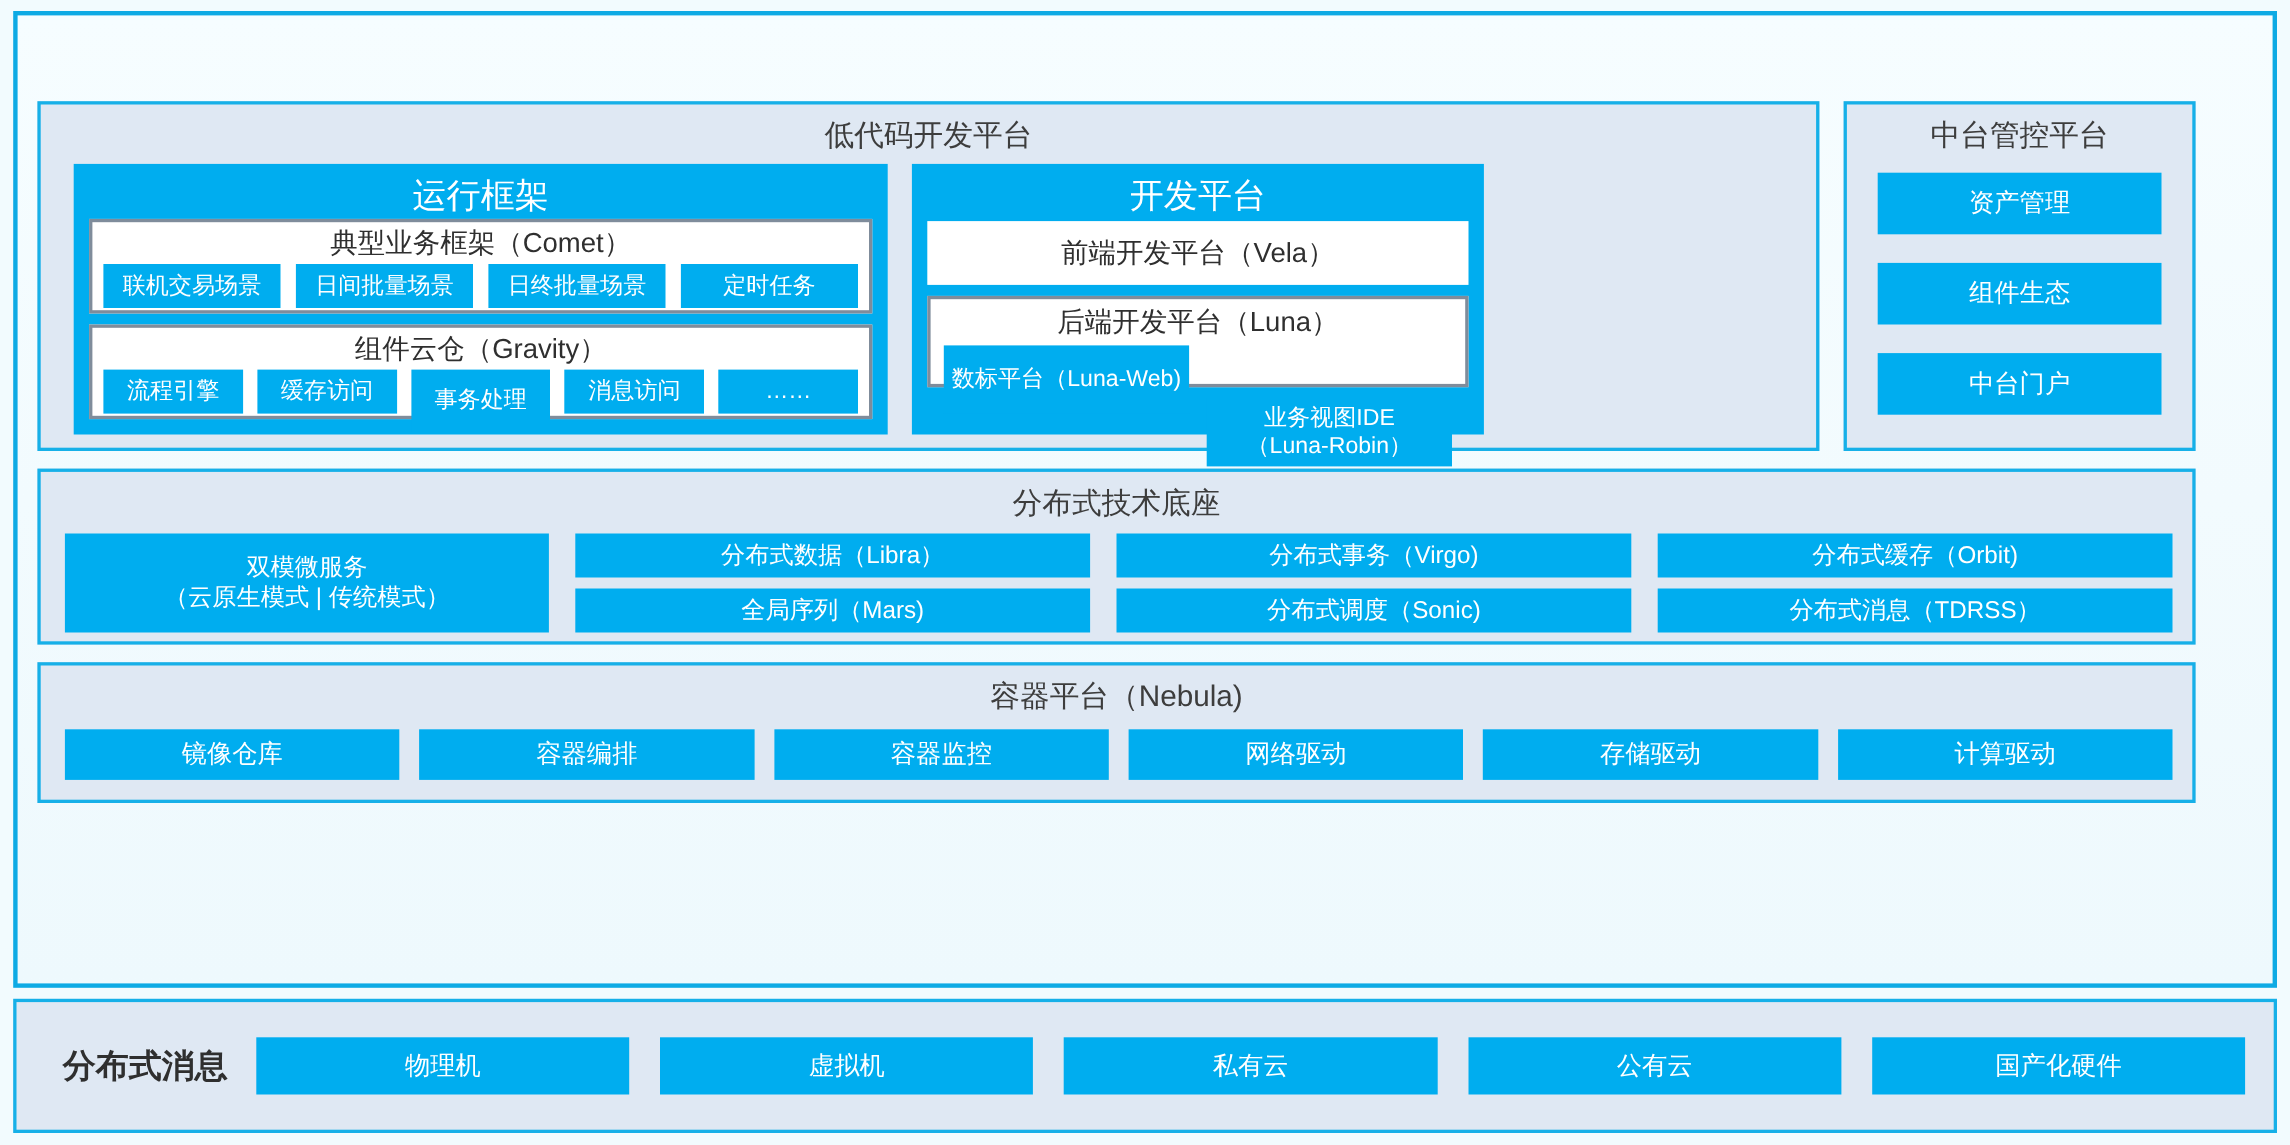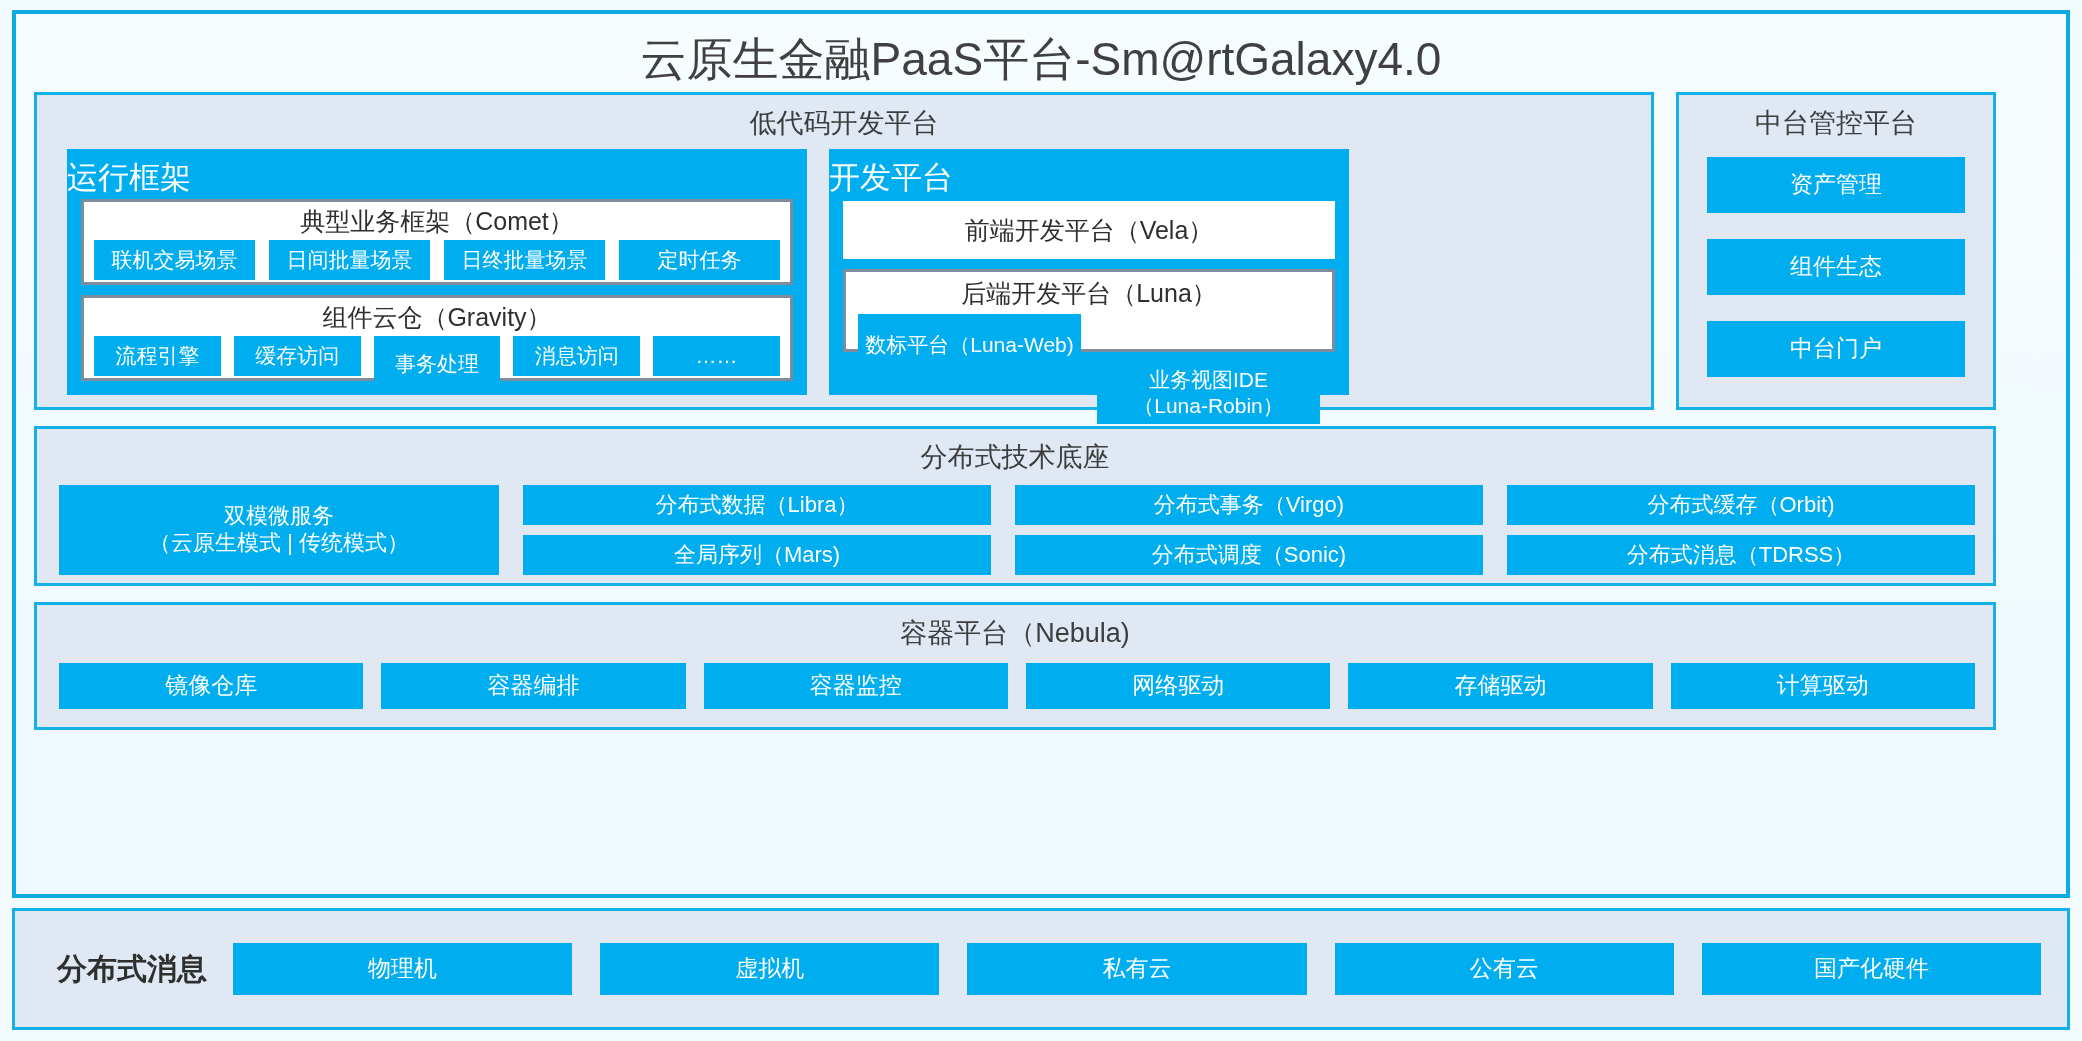--- a/index.html
+++ b/index.html
@@ -76,21 +76,21 @@
     white-space: nowrap;
   }
   .cyan-2line { line-height: 1.22; white-space: normal; }
 
   .cyan-header {
     background: #00adef;
     color: #ffffff;
     box-sizing: border-box;
   }
   .cyan-header-title {
-    text-align: left;
+    text-align: center;
     font-size: 31px;
     color: #ffffff;
     padding-top: 10px;
     line-height: 1.2;
     white-space: nowrap;
   }
 
   
   .whitebox {
     box-sizing: border-box;
@@ -140,21 +140,20 @@
 
   .abs { position: absolute; }
 </style>
 </head>
 <body>
 
 <div class="page">
 
   <div class="main-frame">
 
-    <div class="main-title">云原生金融PaaS平台-Sm@rtGalaxy4.0</div>
 
     <div class="panel" style="left:18px; top:78px; width:1620px; height:318px;">
       <div class="panel-title">低代码开发平台</div>
 
       <div class="cyan-header abs" style="left:30px; top:54px; width:740px; height:246px;">
         <div class="cyan-header-title">运行框架</div>
 
         <div class="whitebox abs" style="left:14px; top:50px; width:712px; height:86px; padding-top:4px;">
           <div class="whitebox-title">典型业务框架（Comet）</div>
           <div style="display:flex; gap:14px; padding:4px 10px 0 10px;">

